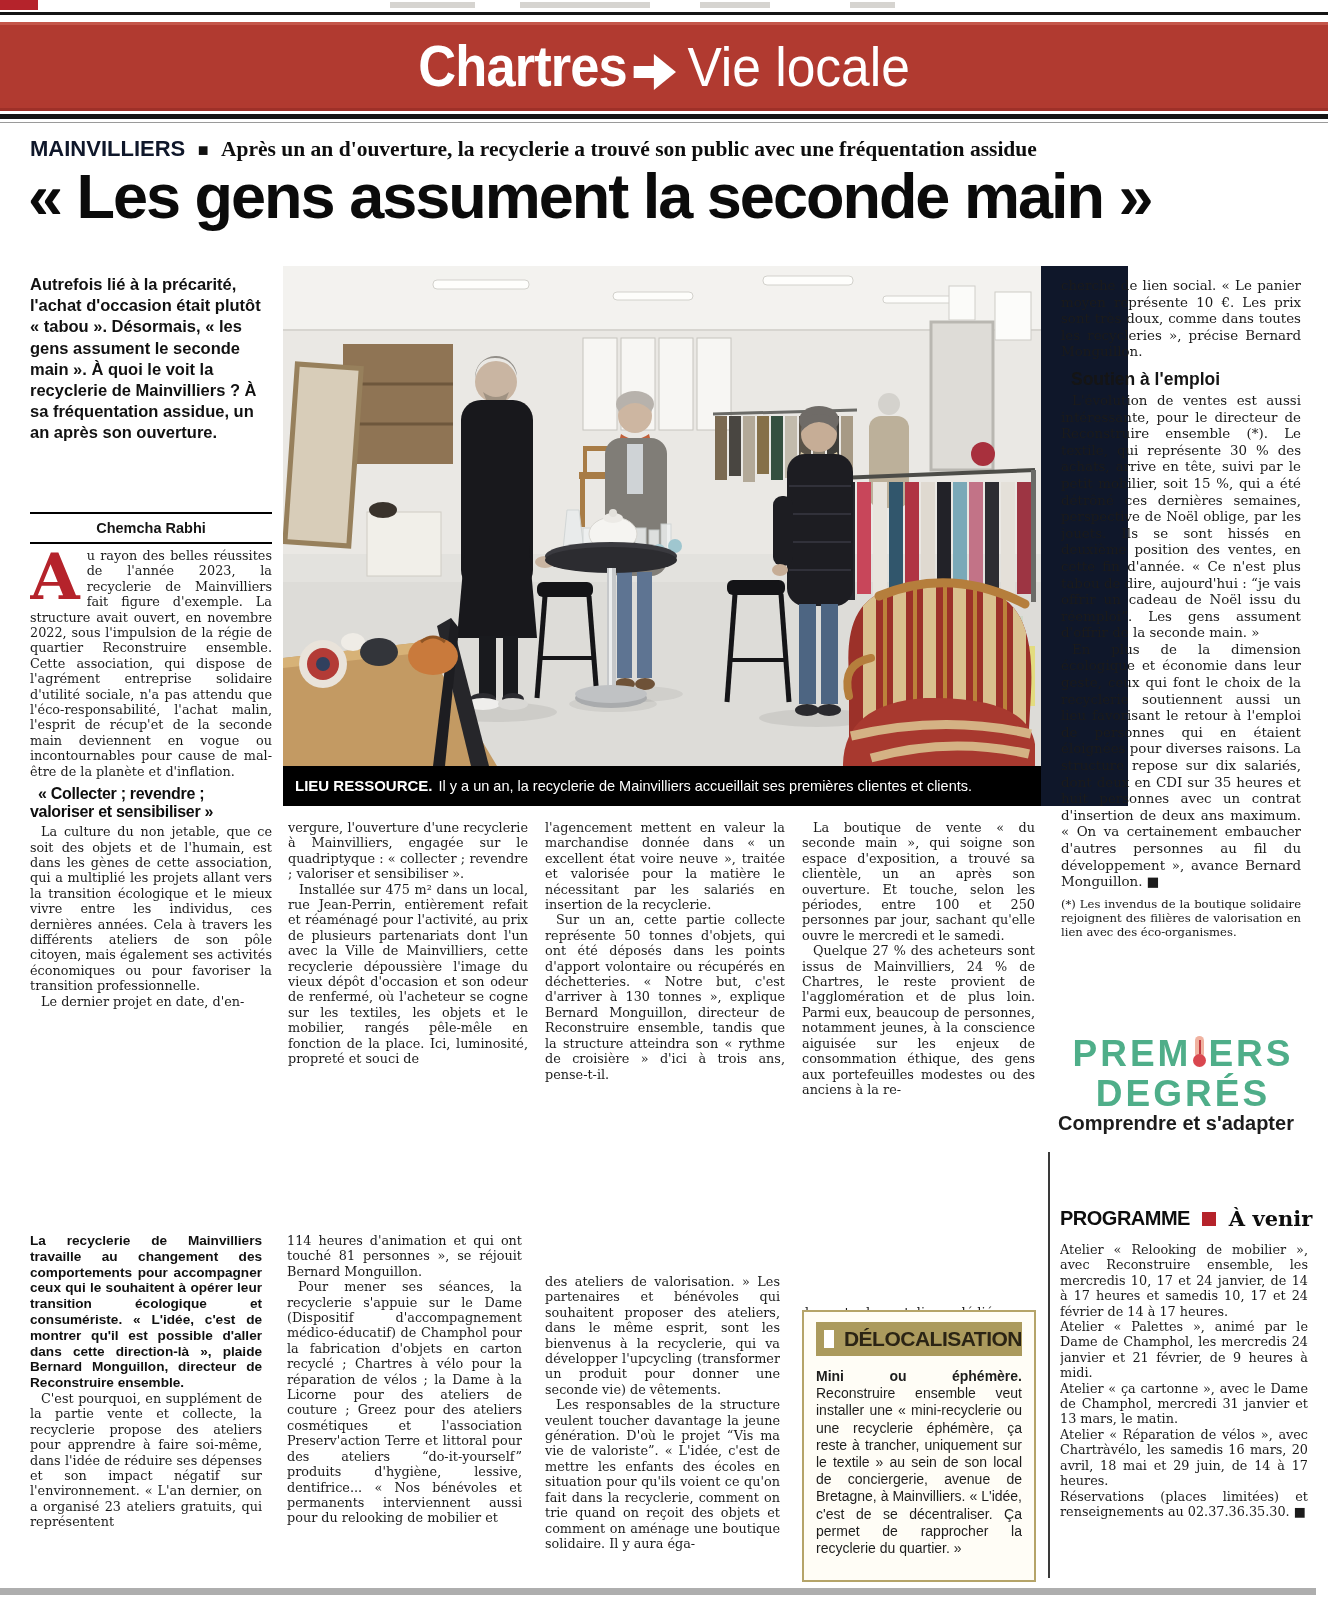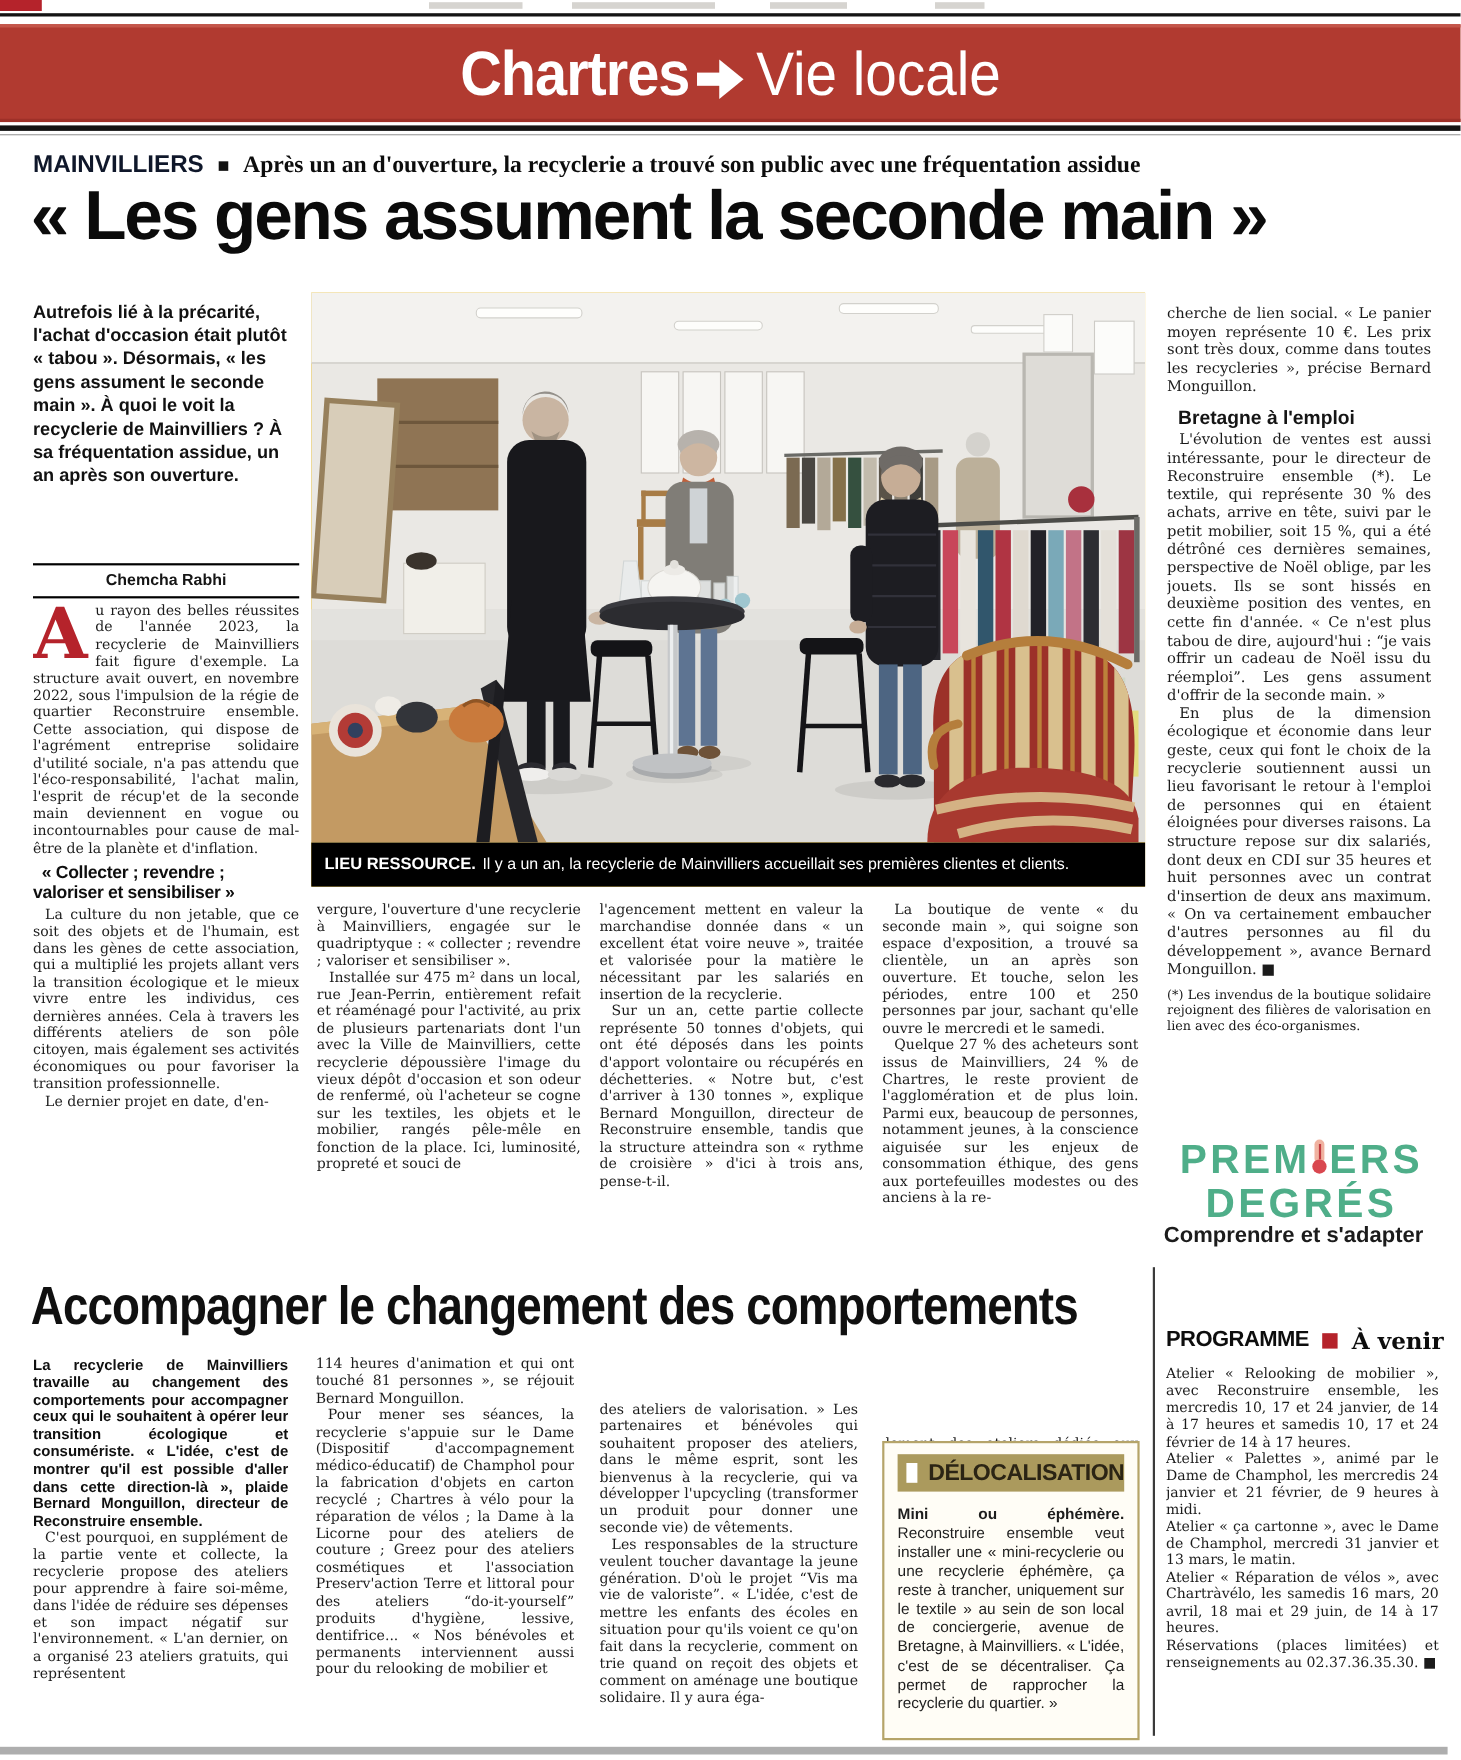--- a/index.html
+++ b/index.html
@@ -45,21 +45,21 @@
   .dropcap { float:left; font-family:"DejaVu Serif", serif; font-weight:bold; font-size:64px; line-height:50px;
              color:#b5232b; margin:4px 7px 0 0; }
 
   
   .chapeau1 { position:absolute; left:30px; top:274px; width:242px; height:232px; overflow:hidden;
               font-weight:bold; font-size:16.5px; line-height:21.2px; color:#111; text-align:left; }
   .byline { position:absolute; left:30px; top:512px; width:242px; border-top:2px solid #000; border-bottom:2px solid #000;
             text-align:center; font-weight:bold; font-size:14.5px; padding:6px 0; }
 
   
-  .photo { position:absolute; left:283px; top:266px; width:758px; height:540px; background:#eab308; }
+  .photo { position:absolute; left:283px; top:266px; width:845px; height:540px; background:#0f172a; }
   .photo svg { display:block; }
   .photo-caption { position:absolute; left:0; bottom:0; width:758px; height:40px; background:#000;
                    color:#fff; line-height:40px; padding-left:12px; white-space:nowrap; overflow:hidden; }
   .photo-caption .cap-label { font-weight:bold; font-size:15px; }
   .photo-caption .cap-text { font-size:14.5px; margin-left:6px; }
 
   
   .rc-sub { font-weight:bold; font-size:17.5px; line-height:20px; margin:8px 0 4px; text-indent:10px; text-align:left; }
   .footnote { font-family:"DejaVu Serif", serif; font-weight:normal; font-size:11.6px; line-height:14px;
               text-indent:0; margin-top:6px; text-align:justify; }
@@ -356,39 +356,36 @@
     </div>
   <div class="textcol" style="left:802px;top:820px;width:233px;height:338px;">
       <p class="body-p">La boutique de vente « du seconde main », qui soigne son espace d'exposition, a trouvé sa clientèle, un an après son ouverture. Et touche, selon les périodes, entre 100 et 250 personnes par jour, sachant qu'elle ouvre le mercredi et le samedi.</p>
       <p class="body-p">Quelque 27 % des acheteurs sont issus de Mainvilliers, 24 % de Chartres, le reste provient de l'agglomération et de plus loin. Parmi eux, beaucoup de personnes, notamment jeunes, à la conscience aiguisée sur les enjeux de consommation éthique, des gens aux portefeuilles modestes ou des anciens à la re-</p>
     </div>
 
   <div class="textcol rc" style="left:1061px;top:278px;width:240px;height:752px;">
     <div class="cont">
         <p class="body-p">cherche de lien social. « Le panier moyen représente 10 €. Les prix sont très doux, comme dans toutes les recycleries », précise Bernard Monguillon.</p>
       </div>
-    <div class="rc-sub">Bretagne à l'emploi</div>
+    <div class="rc-sub">Soutien à l'emploi</div>
     <div>
         <p class="body-p">L'évolution de ventes est aussi intéressante, pour le directeur de Reconstruire ensemble (*). Le textile, qui représente 30 % des achats, arrive en tête, suivi par le petit mobilier, soit 15 %, qui a été détrôné ces dernières semaines, perspective de Noël oblige, par les jouets. Ils se sont hissés en deuxième position des ventes, en cette fin d'année. « Ce n'est plus tabou de dire, aujourd'hui : “je vais offrir un cadeau de Noël issu du réemploi”. Les gens assument d'offrir de la seconde main. »</p>
         <p class="body-p">En plus de la dimension écologique et économie dans leur geste, ceux qui font le choix de la recyclerie soutiennent aussi un lieu favorisant le retour à l'emploi de personnes qui en étaient éloignées pour diverses raisons. La structure repose sur dix salariés, dont deux en CDI sur 35 heures et huit personnes avec un contrat d'insertion de deux ans maximum. « On va certainement embaucher d'autres personnes au fil du développement », avance Bernard Monguillon. ■</p>
       </div>
     <p class="footnote">(*) Les invendus de la boutique solidaire rejoignent des filières de valorisation en lien avec des éco-organismes.</p>
   </div>
 
   <div class="logo">
     <div class="l1">
       <span>PREM</span><span class="thermo"><span class="thermo-stem"></span><span class="thermo-core"></span><span class="thermo-bulb"></span></span><span>ERS</span>
     </div>
     <div class="l2">DEGRÉS</div>
   </div>
   <div class="logo-tagline">Comprendre et s'adapter</div>
 
-  <div class="h2-headline">
-    <span>Accompagner le changement des comportements</span>
-  </div>
 
   <div class="textcol" style="left:30px;top:1233px;width:232px;height:350px;">
     <div class="chapeau2">La recyclerie de Mainvilliers travaille au changement des comportements pour accompagner ceux qui le souhaitent à opérer leur transition écologique et consumériste. « L'idée, c'est de montrer qu'il est possible d'aller dans cette direction-là », plaide Bernard Monguillon, directeur de Reconstruire ensemble.</div>
     <div>
         <p class="body-p">C'est pourquoi, en supplément de la partie vente et collecte, la recyclerie propose des ateliers pour apprendre à faire soi-même, dans l'idée de réduire ses dépenses et son impact négatif sur l'environnement. « L'an dernier, on a organisé 23 ateliers gratuits, qui représentent</p>
       </div>
   </div>
   <div class="textcol cont" style="left:287px;top:1233px;width:235px;height:350px;">
       <p class="body-p">114 heures d'animation et qui ont touché 81 personnes », se réjouit Bernard Monguillon.</p>
       <p class="body-p">Pour mener ses séances, la recyclerie s'appuie sur le Dame (Dispositif d'accompagnement médico-éducatif) de Champhol pour la fabrication d'objets en carton recyclé ; Chartres à vélo pour la réparation de vélos ; la Dame à la Licorne pour des ateliers de couture ; Greez pour des ateliers cosmétiques et l'association Preserv'action Terre et littoral pour des ateliers “do-it-yourself” produits d'hygiène, lessive, dentifrice... « Nos bénévoles et permanents interviennent aussi pour du relooking de mobilier et</p>

